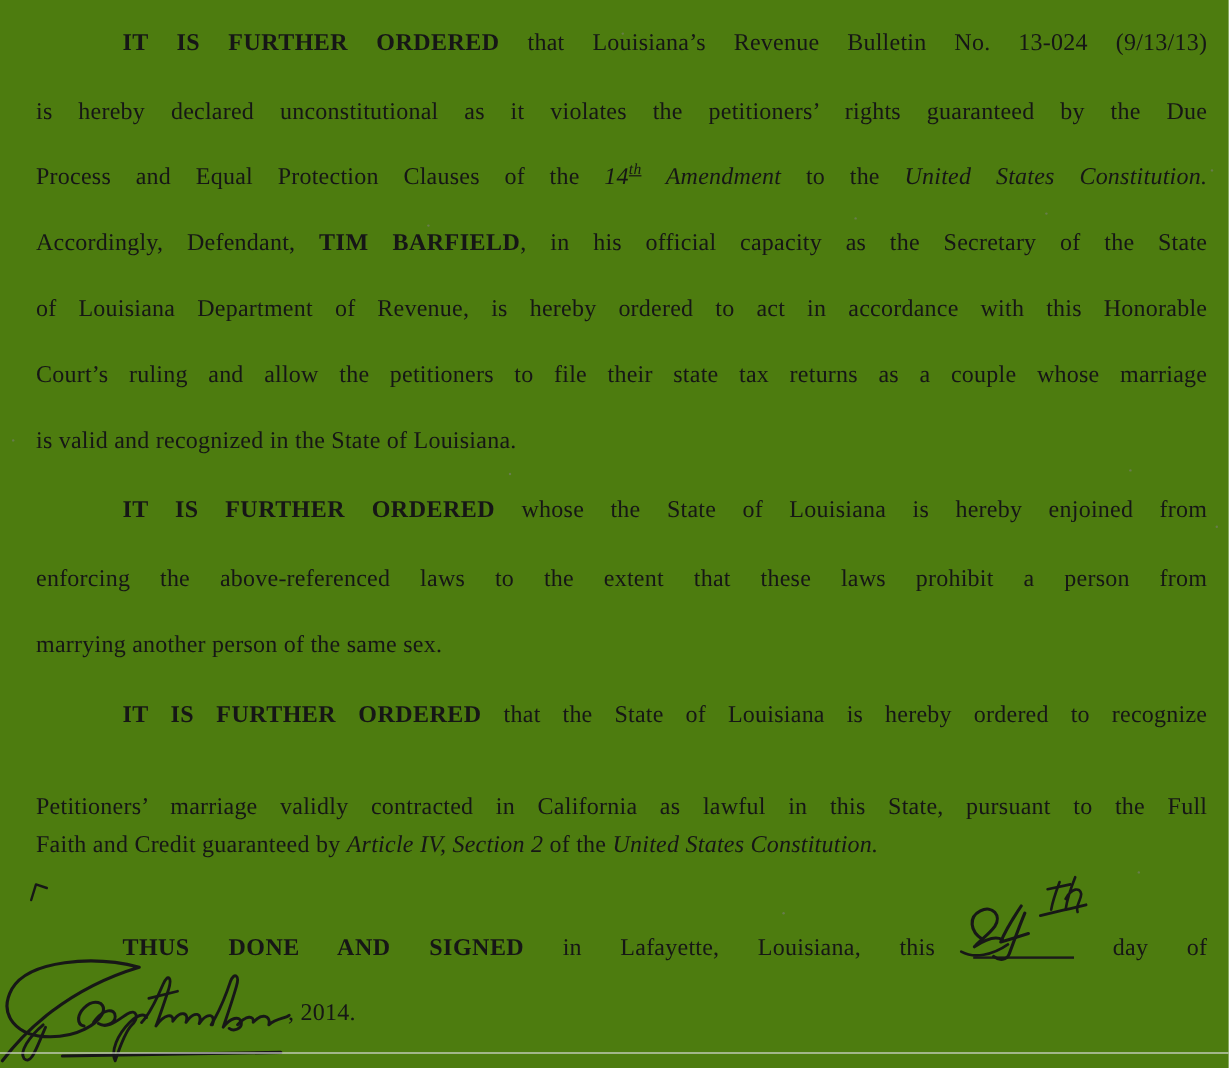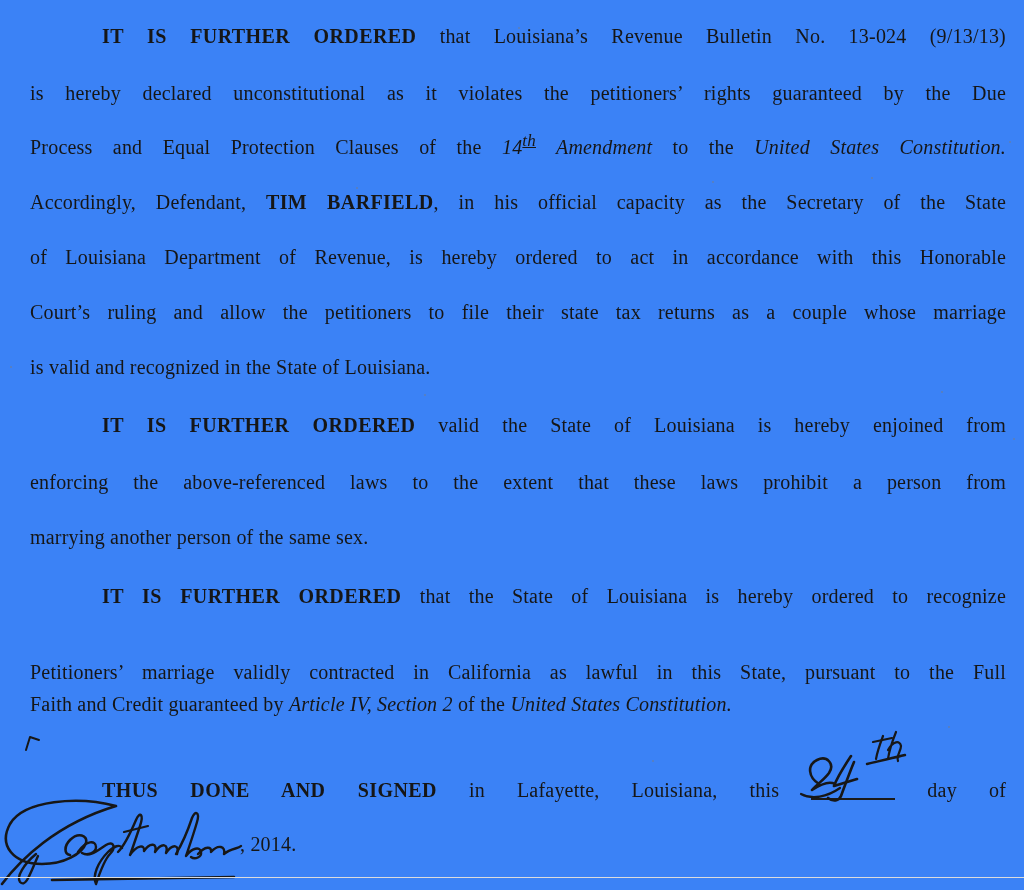--- a/index.html
+++ b/index.html
@@ -1,28 +1,28 @@
 <!DOCTYPE html>
 <html><head>
 <meta charset="utf-8">
 <style>
   html,body{margin:0;padding:0;background:#fff;}
   .page{
-    position:relative;width:1024px;height:890px;background:#3b82f6;
+    position:relative;width:1024px;height:890px;background:#4d7c0f;
     font-family:"Liberation Serif","DejaVu Serif",serif;color:#161616;overflow:hidden;
   }
   .line{
     position:absolute;left:30px;width:976px;
     font-size:20px;line-height:26px;letter-spacing:.2px;
   }
   .j{text-align:justify;text-align-last:justify;}
   .ind{text-indent:72px;}
   .b{font-weight:bold;letter-spacing:.4px;}
   .it{font-style:italic;}
-  sup{font-size:17px;line-height:0;text-decoration:underline;}
+  sup{font-size:13px;line-height:0;text-decoration:underline;}
   .blank{
     display:inline-block;width:84px;height:3px;
     border-bottom:2px solid #1b1b1b;position:relative;transform:translateY(3px);
   }
   .hand{position:absolute;overflow:visible;pointer-events:none;}
   .hand path, .hand polyline{fill:none;stroke:#171717;stroke-linecap:round;stroke-linejoin:round;}
   .speck{position:absolute;width:2px;height:2px;border-radius:50%;background:#7d7d7d;opacity:.55;}
   .scanline{position:absolute;left:0;top:877px;width:1024px;height:1px;background:#dcdcdc;}
 </style>
 </head>
@@ -31,21 +31,21 @@
 <div class="page">
 
   <div class="line j ind" style="top:23px"><span class="b">IT IS FURTHER ORDERED</span><span> that Louisiana’s Revenue Bulletin No. 13-024 (9/13/13)</span></div>
   <div class="line j" style="top:80px"><span>is hereby declared unconstitutional as it violates the petitioners’ rights guaranteed by the Due</span></div>
   <div class="line j" style="top:134px"><span>Process and Equal Protection Clauses of the </span><span class="it">14</span><sup class="it">th</sup><span class="it"> Amendment</span><span> to the </span><span class="it">United States Constitution.</span></div>
   <div class="line j" style="top:189px"><span>Accordingly, Defendant, </span><span class="b">TIM BARFIELD</span><span>, in his official capacity as the Secretary of the State</span></div>
   <div class="line j" style="top:244px"><span>of Louisiana Department of Revenue, is hereby ordered to act in accordance with this Honorable</span></div>
   <div class="line" style="top:354px"><span>is valid and recognized in the State of Louisiana.</span></div>
   <div class="line j" style="top:299px"><span>Court’s ruling and allow the petitioners to file their state tax returns as a couple whose marriage</span></div>
 
-  <div class="line j ind" style="top:412px"><span class="b">IT IS FURTHER ORDERED</span><span> valid the State of Louisiana is hereby enjoined from</span></div>
+  <div class="line j ind" style="top:412px"><span class="b">IT IS FURTHER ORDERED</span><span> whose the State of Louisiana is hereby enjoined from</span></div>
   <div class="line" style="top:524px"><span>marrying another person of the same sex.</span></div>
   <div class="line j" style="top:469px"><span>enforcing the above-referenced laws to the extent that these laws prohibit a person from</span></div>
 
   <div class="line j ind" style="top:583px"><span class="b">IT IS FURTHER ORDERED</span><span> that the State of Louisiana is hereby ordered to recognize</span></div>
   <div class="line j" style="top:659px"><span>Petitioners’ marriage validly contracted in California as lawful in this State, pursuant to the Full</span></div>
   <div class="line" style="top:691px"><span>Faith and Credit guaranteed by </span><span class="it">Article IV, Section 2</span><span> of the </span><span class="it">United States Constitution.</span></div>
 
   <div class="line j ind" style="top:777px"><span class="b">THUS DONE AND SIGNED</span><span> in Lafayette, Louisiana, this </span><span class="blank"><svg class="hand" style="left:-12px;bottom:-4px" width="118" height="74" viewBox="0 0 118 74" aria-label="24">
       <path d="M 20 56 C 9 49 8 37 18 32 C 28 27 36 36 30 45 C 25 52 17 57 13 62 C 22 56 31 53 36 56" stroke-width="2.6"></path>
       <path d="M 52 28 C 44 40 38 50 35 58 L 58 51" stroke-width="2.6"></path>

